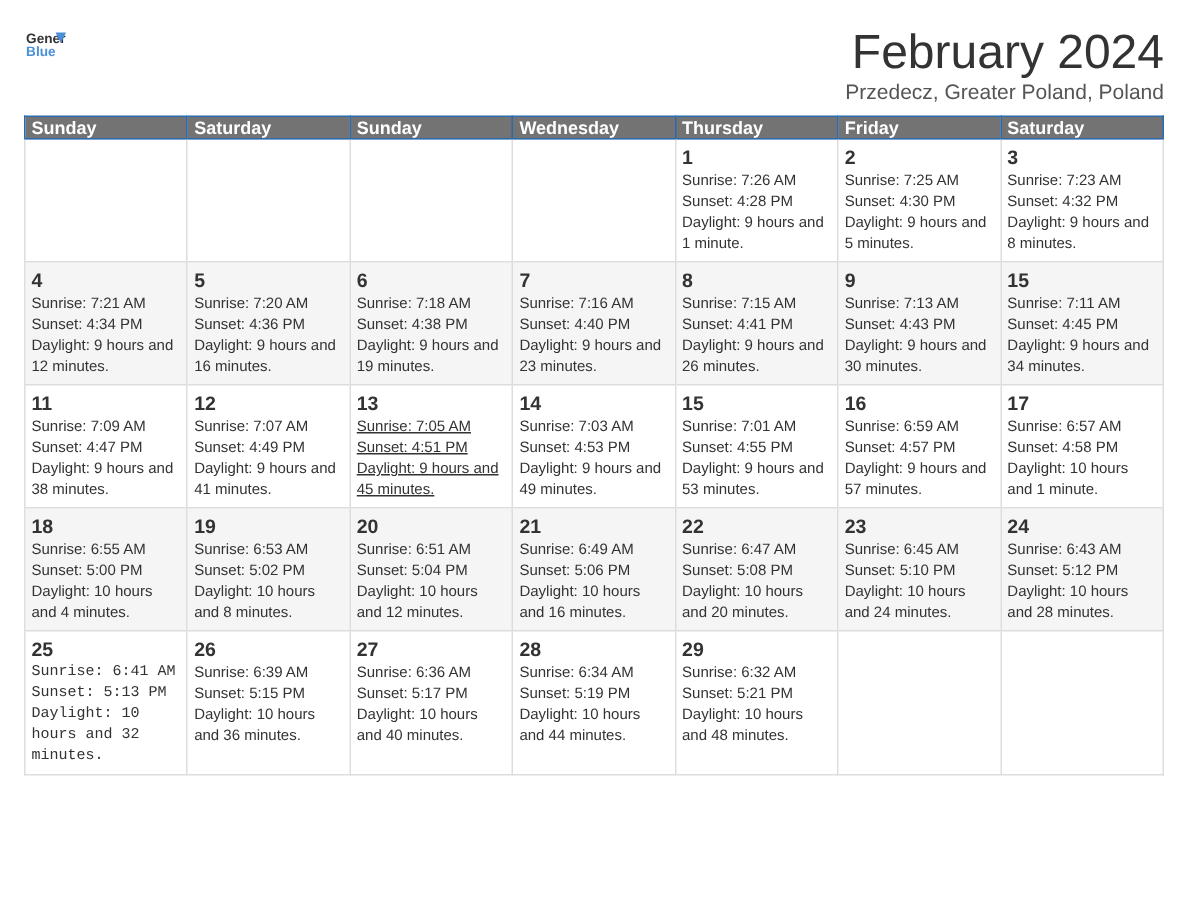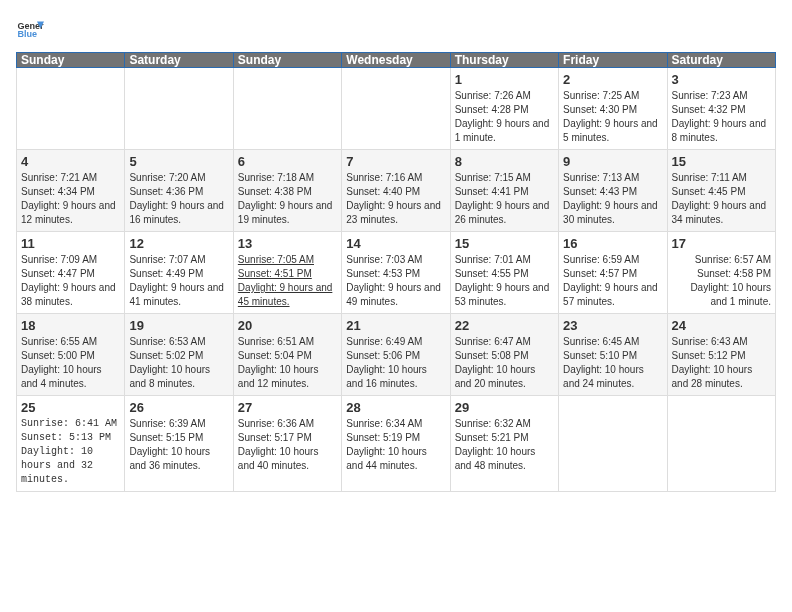--- a/index.html
+++ b/index.html
@@ -81,20 +81,24 @@
 </head>
 <body>
 
 <div class="header-section">
   <div class="logo">
     <svg class="logo-icon" viewBox="0 0 40 40">
       <text x="2" y="18" font-size="13" font-weight="bold" fill="#333">General</text>
       <text x="2" y="30" font-size="13" font-weight="bold" fill="#4a90d9">Blue</text>
       <polygon points="30,8 40,8 35,18" fill="#4a90d9"></polygon>
     </svg>
+  </div>
+  <div class="title-section">
+    <div class="calendar-title">February 2024</div>
+    <div class="calendar-subtitle">Przedecz, Greater Poland, Poland</div>
   </div>
 </div>
 
 <table class="calendar">
   <thead>
     <tr>
     <th>Sunday</th>
         <th>Saturday</th>
         <th>Sunday</th>
         <th>Wednesday</th>
@@ -204,21 +208,21 @@
 Daylight: 9 hours and 53 minutes.</div>
         </td>
         <td>
           <div class="day-number">16</div>
           <div class="day-info" style="white-space: pre-line;">Sunrise: 6:59 AM
 Sunset: 4:57 PM
 Daylight: 9 hours and 57 minutes.</div>
         </td>
         <td>
           <div class="day-number">17</div>
-          <div class="day-info" style="white-space: pre-line; text-align: right;">Sunrise: 6:57 AM
+          <div class="day-info" style="white-space: pre-line;">Sunrise: 6:57 AM
 Sunset: 4:58 PM
 Daylight: 10 hours and 1 minute.</div>
         </td>
       </tr>
       <tr>
         <td>
           <div class="day-number">18</div>
           <div class="day-info" style="white-space: pre-line;">Sunrise: 6:55 AM
 Sunset: 5:00 PM
 Daylight: 10 hours and 4 minutes.</div>

